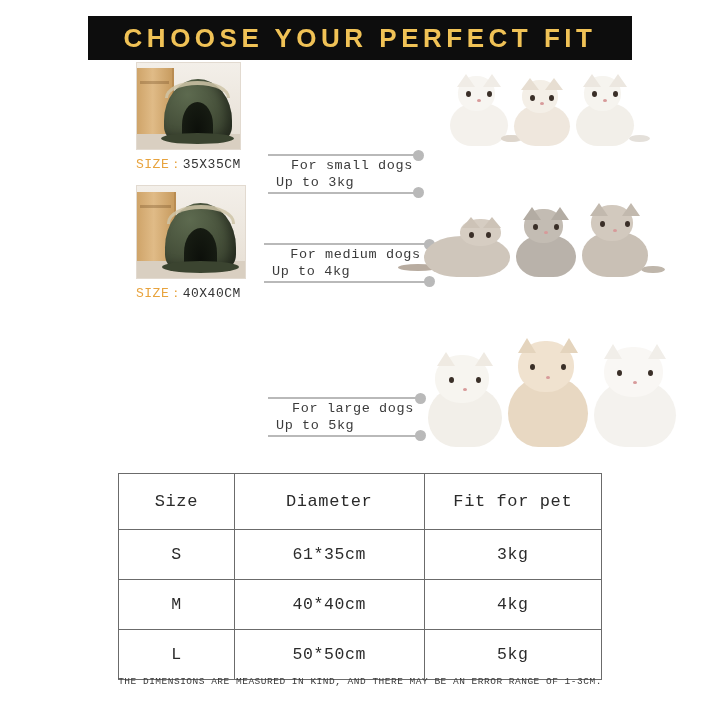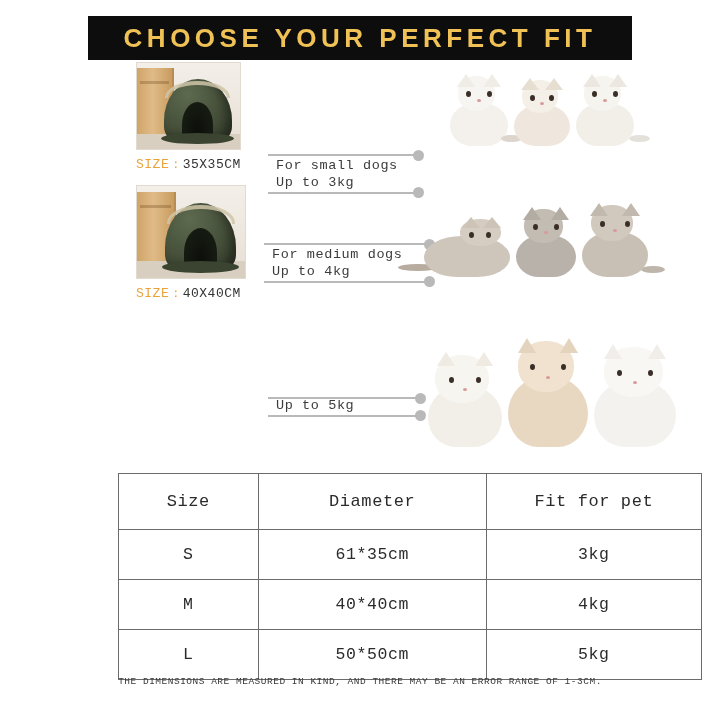--- a/index.html
+++ b/index.html
@@ -175,21 +175,21 @@
   .caption .line-bottom { left: 0; bottom: 0; width: 150px; }
   .caption .dot {
     position: absolute;
     width: 11px;
     height: 11px;
     border-radius: 50%;
     background: #b9b9b9;
   }
   .caption .dot.d-top { left: 145px; top: -4px; }
   .caption .dot.d-bottom { left: 145px; bottom: -4px; }
-  .caption .txt1 { display: block; padding: 4px 0 1px 8px; }
+  .caption .txt1 { display: block; padding: 4px 0 1px 8px; text-align: center; }
   .caption .txt2 { display: block; padding: 1px 0 4px 8px; }
 
   
   .cats {
     position: absolute;
     display: flex;
     align-items: flex-end;
     gap: 6px;
   }
   .cat {
@@ -243,21 +243,21 @@
     width: 36%;
     height: 10%;
     border-radius: 50%;
   }
 
   
   .size-table {
     position: absolute;
     left: 118px;
     top: 473px;
-    width: 584px;
+    width: 484px;
     border-collapse: collapse;
     font-family: "Liberation Mono", monospace;
     color: #2b2b2b;
   }
   .size-table td, .size-table th {
     border: 1px solid #6b6b6b;
     text-align: center;
     font-weight: normal;
   }
   .size-table thead th {
@@ -416,20 +416,21 @@
       </div>
     </div>
   </div>
 
   <div class="row r3">
 
 
     <div class="caption" style="left:268px; top:82px; width:162px;">
       <div class="line-top" style="width:152px;"></div>
       <div class="dot d-top" style="left:147px;"></div>
+      <span class="txt1">For large dogs</span>
       <span class="txt2">Up to 5kg</span>
       <div class="line-bottom" style="width:152px;"></div>
       <div class="dot d-bottom" style="left:147px;"></div>
     </div>
 
     <div class="cats" style="left:428px; top:22px; height:110px;">
       <div class="cat" style="width:74px;height:92px;">
         <div class="body" style="background:#f2efe9;height:66%;"></div>
         <div class="head" style="background:#f7f5f0;left:10%;width:72%;height:52%;"></div>
         <div class="ear-l" style="border-bottom:14px solid #efeae2;"></div>

